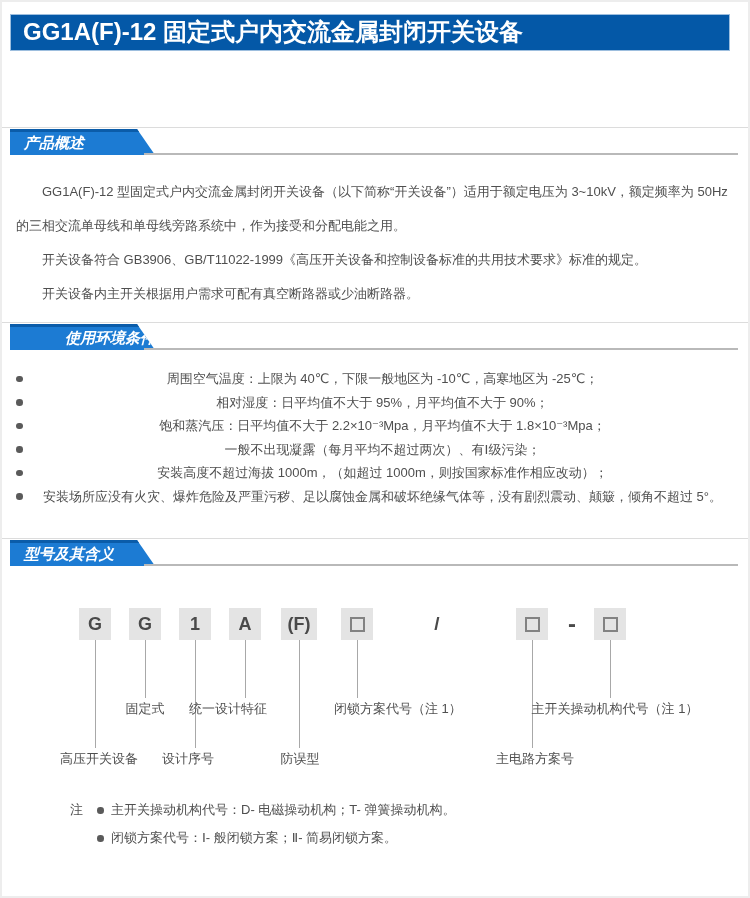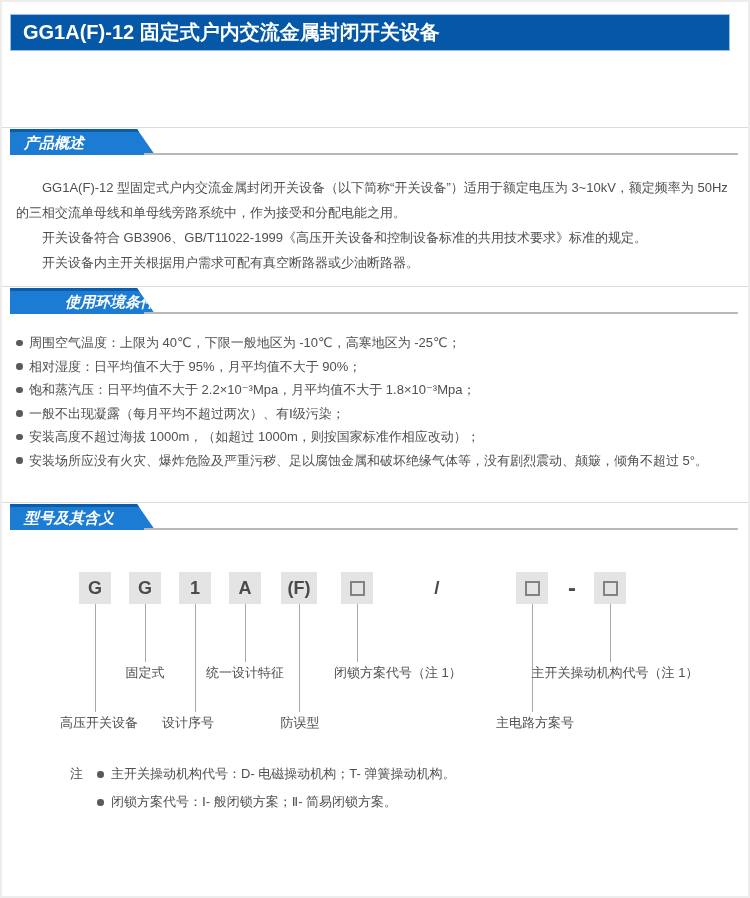--- a/index.html
+++ b/index.html
@@ -16,21 +16,21 @@
   
   .main-header {
     margin:12px 8px 0 8px;
     width:720px; height:37px;
     background:var(--header-blue,#0458a7);
     border:1px solid #9dbede;
     box-sizing:border-box;
   }
   .main-header h1 {
     margin:0; padding-left:12px;
-    font-size:20px; font-weight:bold;
+    font-size:24px; font-weight:bold;
     line-height:34px; color:#ffffff;
     white-space:nowrap;
   }
 
   
   .sec-head {
     position:relative;
     border-top:1px solid #dcdcdc;
     height:27px;
     font-style:italic;
@@ -46,24 +46,24 @@
     box-sizing:border-box;
     background:var(--banner-blue,#1c7bd3);
     border-top:3px solid var(--banner-edge,#0b5ca9);
     clip-path:polygon(0 0,127px 0,145px 100%,0 100%);
     color:#ffffff; font-weight:bold; font-size:15px;
     line-height:22px; padding-left:14px;
     white-space:nowrap;
   }
 
   
-  .paragraphs { margin:20px 12px 0 14px; font-size:13px; line-height:25px; }
+  .paragraphs { margin:20px 12px 0 14px; font-size:13px; line-height:34px; }
   .paragraphs p { margin:0; text-indent:2em; }
 
-  .env-list { margin:17px 12px 9px 14px; padding:0; list-style:none; font-size:13px; }
+  .env-list { margin:17px 12px 9px 14px; padding:0; list-style:none; font-size:13px;text-align:center; }
   .env-list li { position:relative; padding-left:13px; line-height:23.5px; }
   .env-list .dot {
     position:absolute; left:0; top:8.5px;
     width:6.5px; height:6.5px; border-radius:50%;
     background:#5a5a5a;
   }
 
   
   .diagram { position:relative; height:214px; }
   .code-box {
@@ -162,21 +162,21 @@
   <div class="vline long" style="left:93px;"></div>
   <div class="vline short" style="left:143px;"></div>
   <div class="vline long" style="left:193px;"></div>
   <div class="vline short" style="left:243px;"></div>
   <div class="vline long" style="left:297px;"></div>
   <div class="vline short" style="left:355px;"></div>
   <div class="vline long" style="left:530px;"></div>
   <div class="vline short" style="left:608px;"></div>
 
   <div class="dlabel upper centered" style="left:143px;">固定式</div>
-  <div class="dlabel upper centered" style="left:243px;">统一设计特征</div>
+  <div class="dlabel upper centered" style="left:226px;">统一设计特征</div>
   <div class="dlabel upper" style="left:332px;">闭锁方案代号（注 1）</div>
   <div class="dlabel upper centered" style="left:613px;">主开关操动机构代号（注 1）</div>
 
   <div class="dlabel lower centered" style="left:97px;">高压开关设备</div>
   <div class="dlabel lower centered" style="left:186px;">设计序号</div>
   <div class="dlabel lower centered" style="left:298px;">防误型</div>
   <div class="dlabel lower centered" style="left:533px;">主电路方案号</div>
 </div>
 
 <div class="notes">

